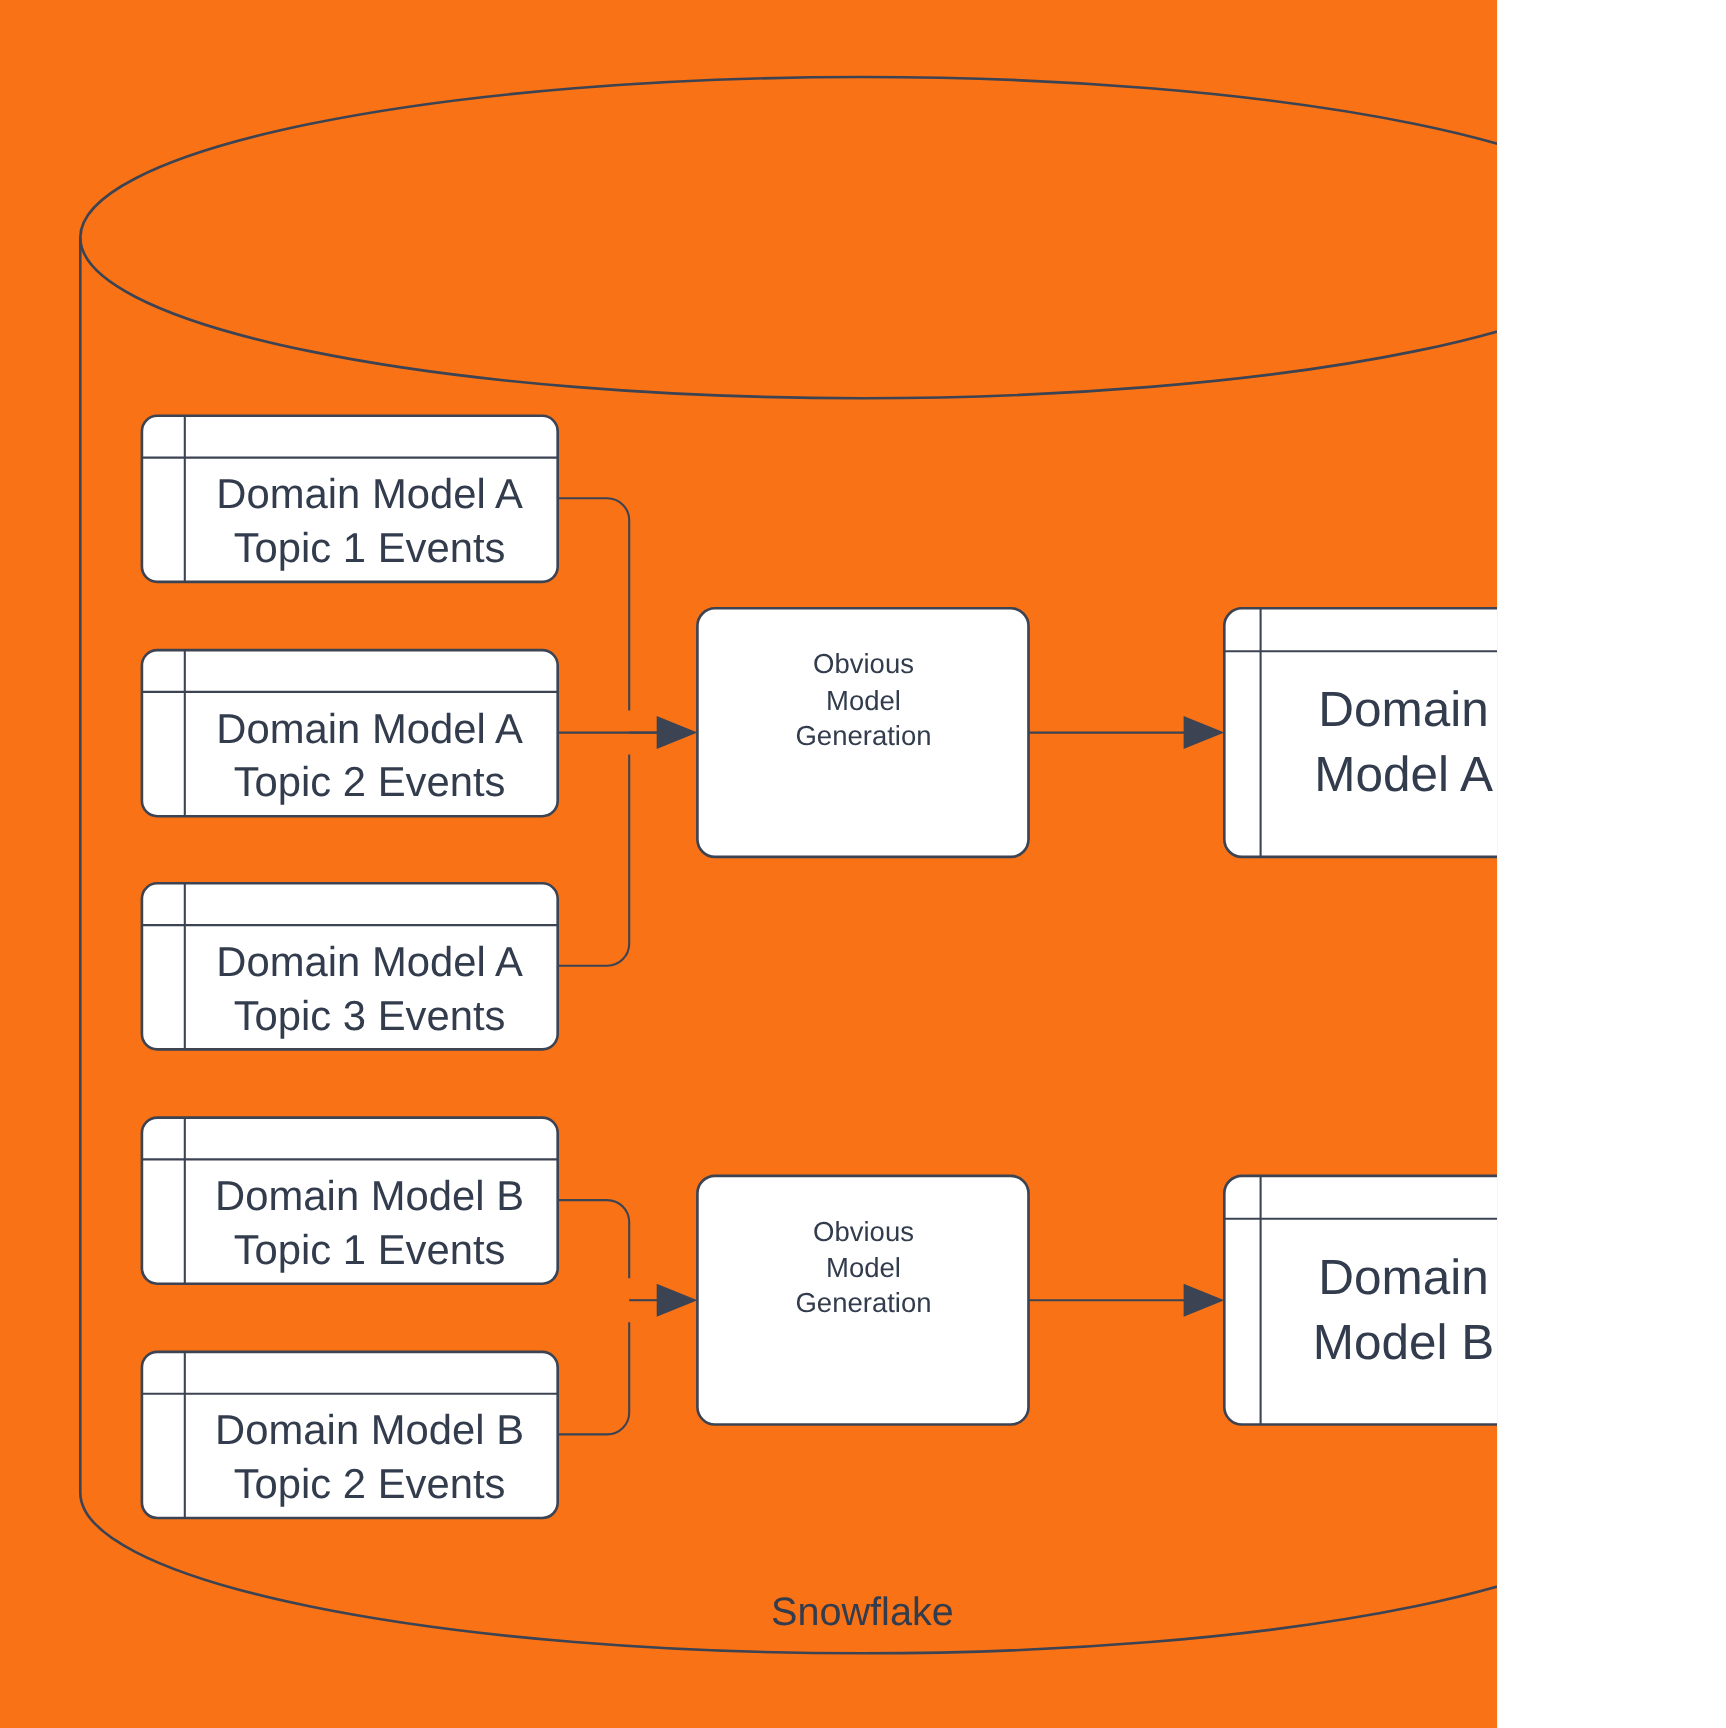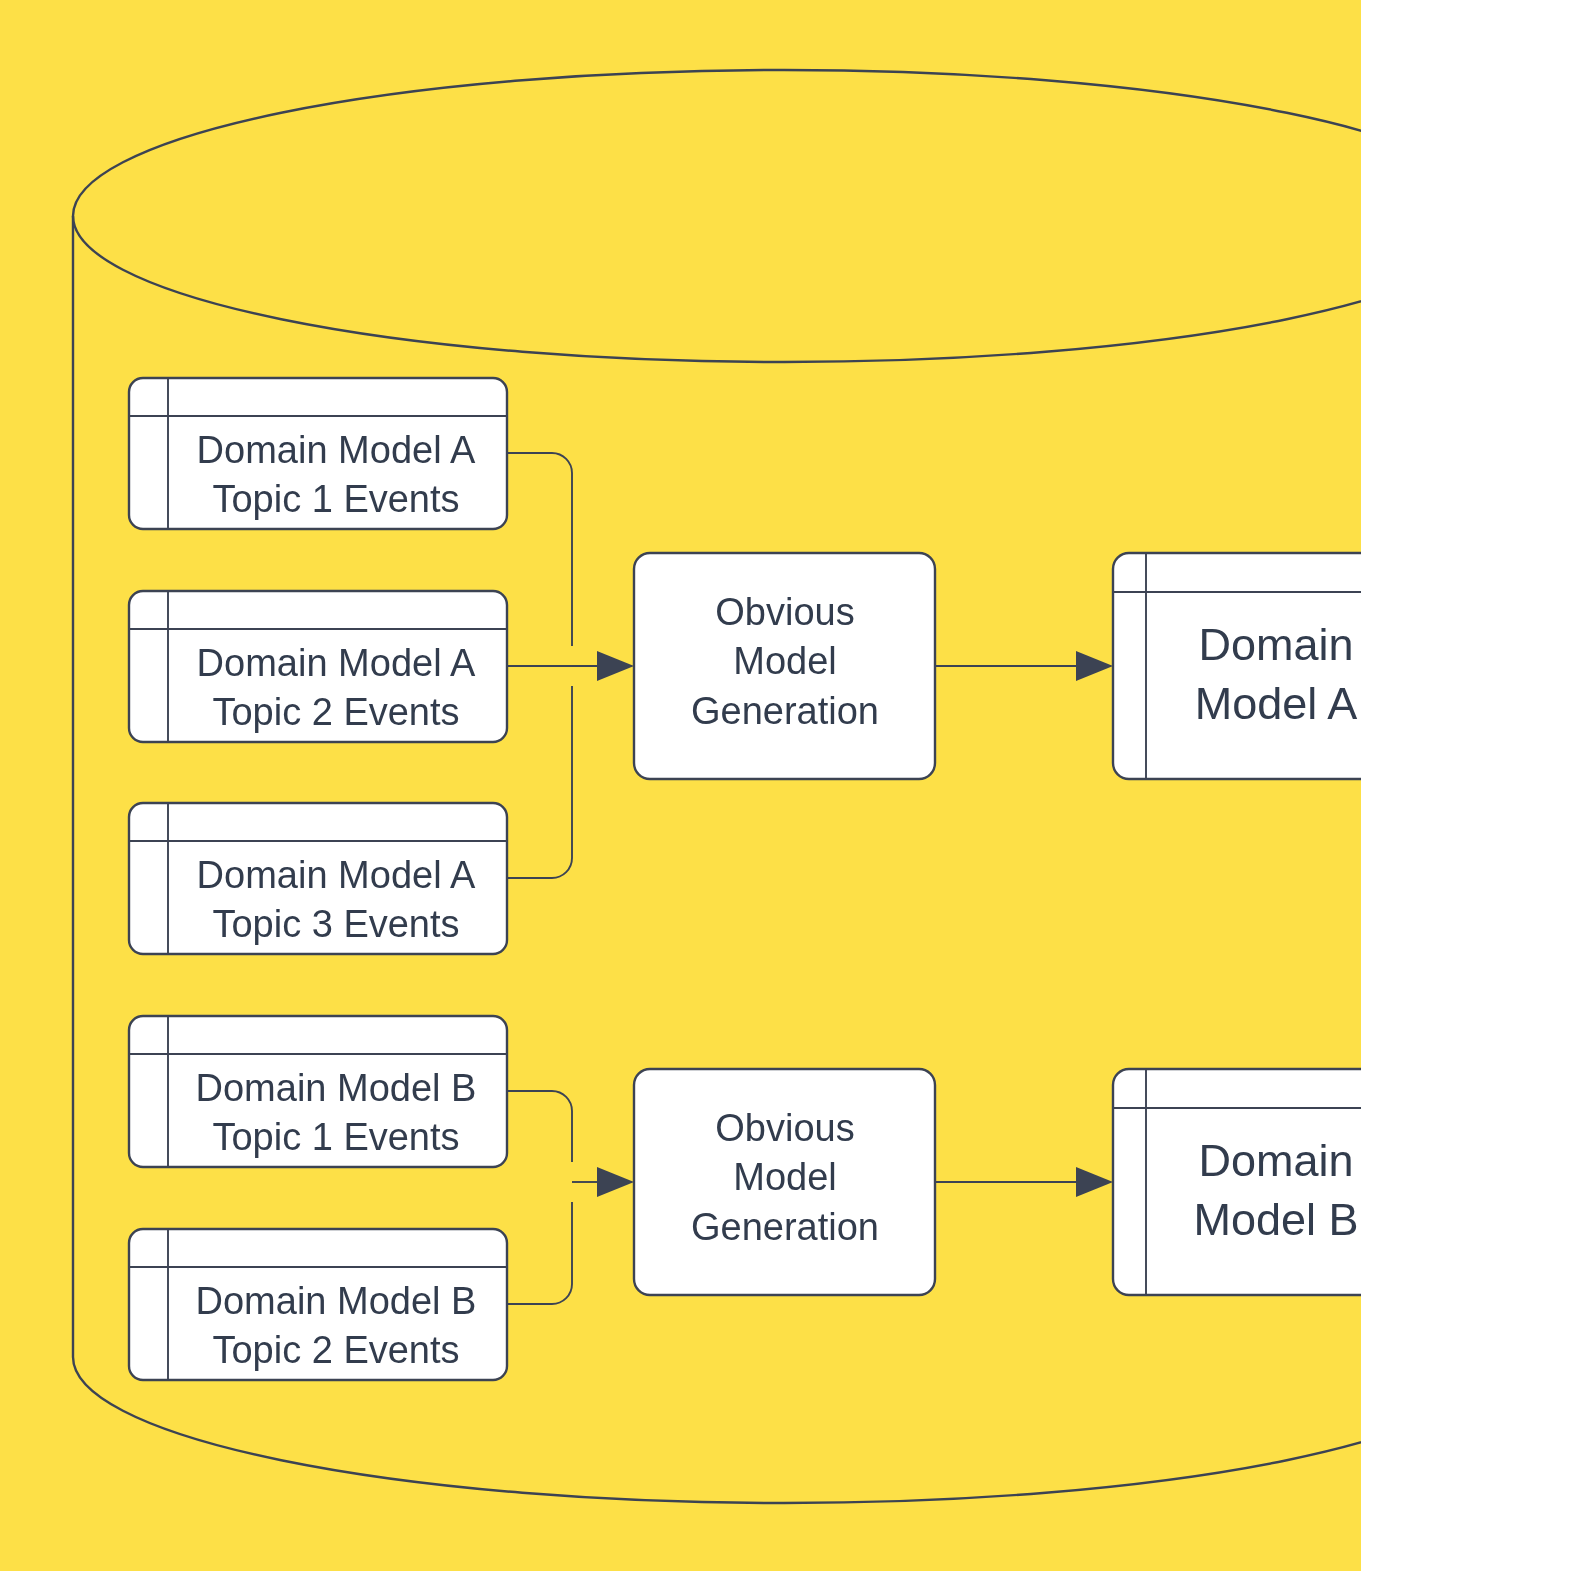--- a/index.html
+++ b/index.html
@@ -4,21 +4,21 @@
 <style>
   html, body {
     margin: 0;
     padding: 0;
     background: #ffffff;
   }
   #canvas {
     position: relative;
     width: 1361px;
     height: 1571px;
-    background: #fde047;
+    background: #f97316;
     font-family: "Liberation Sans", sans-serif;
     overflow: hidden;
   }
   svg.layer {
     position: absolute;
     top: 0;
     left: 0;
     width: 1569px;
     height: 1571px;
   }
@@ -49,21 +49,21 @@
     line-height: 1.30;
     white-space: pre-line;
     pointer-events: none;
     user-select: none;
   }
   .topic-label {
     font-size: 38px;
     width: 340px;
   }
   .proc-label {
-    font-size: 38px;
+    font-size: 25px;
     width: 300px;
   }
   .out-label {
     font-size: 45px;
     width: 290px;
   }
   .cyl-label {
     font-size: 36px;
     width: 400px;
   }
@@ -183,14 +183,15 @@
   <div class="lbl proc-label" style="left:635px; top:1104px;">Obvious
 Model
 Generation</div>
 
   <div class="lbl out-label" style="left:1131px; top:616px;">Domain
 Model A</div>
 
   <div class="lbl out-label" style="left:1131px; top:1132px;">Domain
 Model B</div>
 
+  <div class="lbl cyl-label" style="left:584px; top:1442px;">Snowflake</div>
 
 </div>
 
 </body></html>

